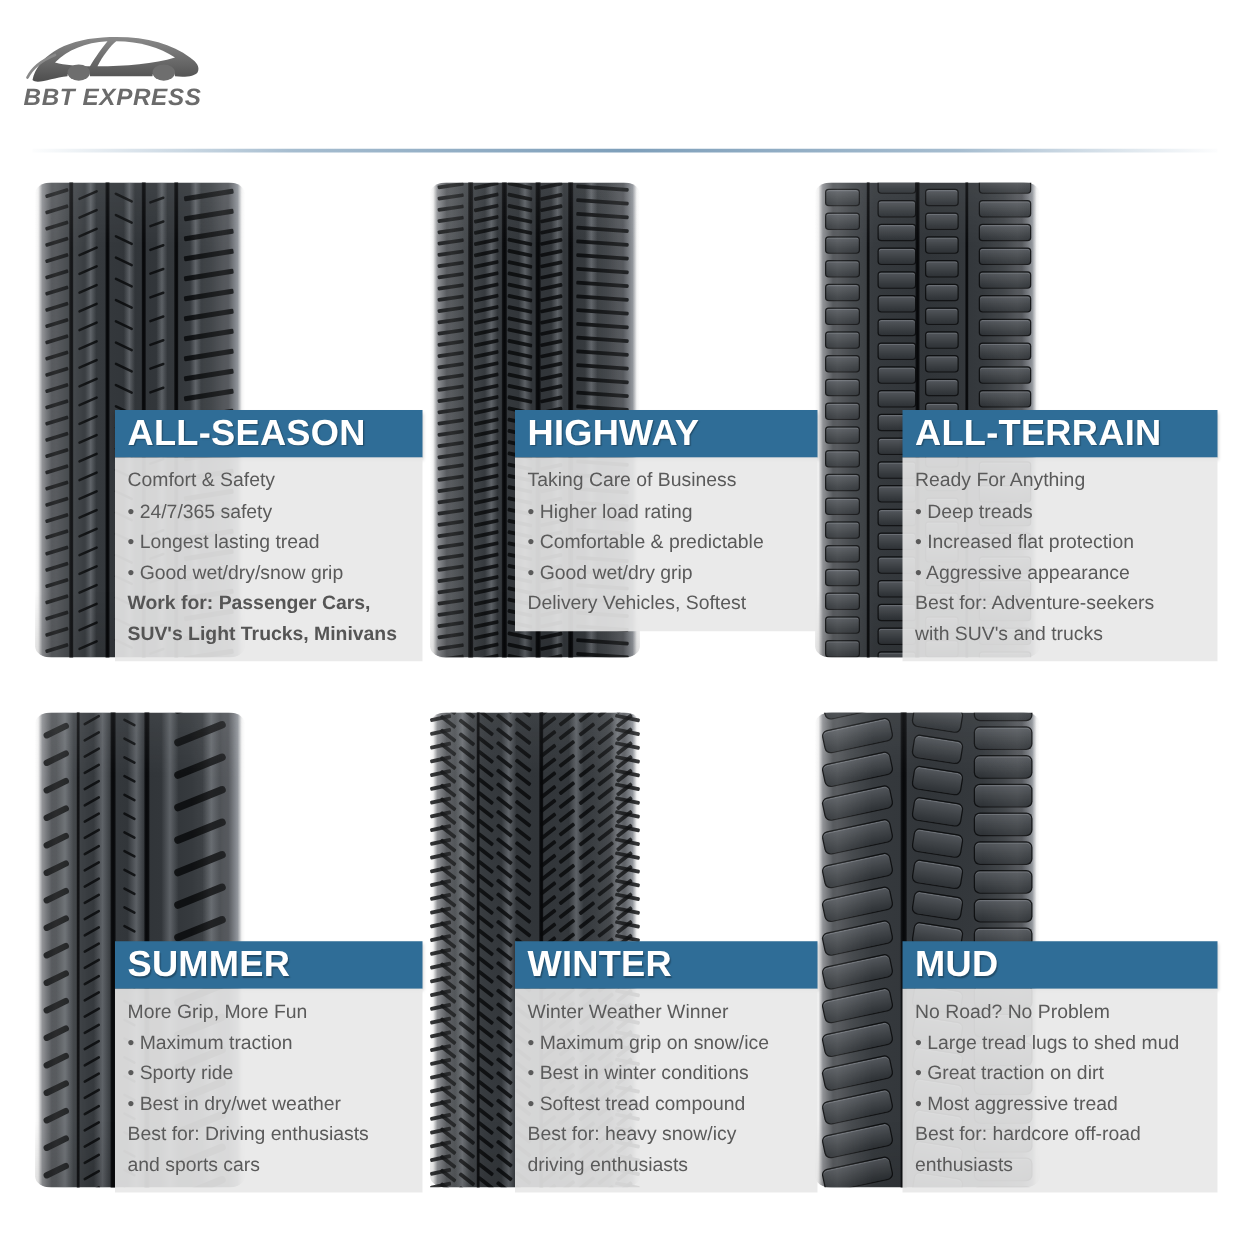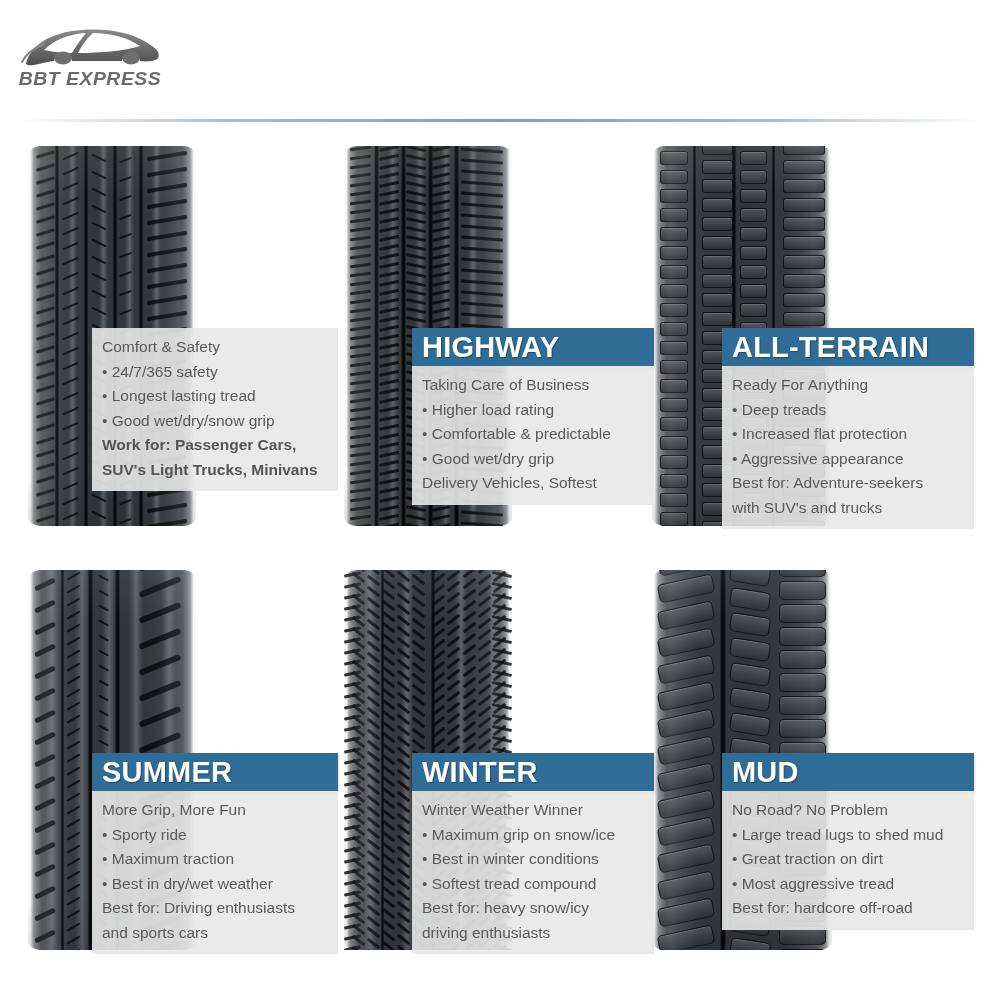--- a/index.html
+++ b/index.html
@@ -370,20 +370,21 @@
           <i style="left:4%;top:296px;width:88%;height:3.6px;transform:rotate(-9deg);"></i>
           <i style="left:4%;top:312px;width:88%;height:3.6px;transform:rotate(-9deg);"></i>
           <i style="left:4%;top:328px;width:88%;height:3.6px;transform:rotate(-9deg);"></i>
           <i style="left:4%;top:344px;width:88%;height:3.6px;transform:rotate(-9deg);"></i>
           <i style="left:4%;top:360px;width:88%;height:3.6px;transform:rotate(-9deg);"></i>
           <i style="left:4%;top:376px;width:88%;height:3.6px;transform:rotate(-9deg);"></i>
         </div>
         <div class="tire-shade"></div>
       </div>
       <div class="card" style="left:92px;top:328px;width:246px;">
+        <div class="card-banner">ALL-SEASON</div>
         <div class="card-body">
           <div class="card-line">Comfort &amp; Safety</div>
           <div class="card-line">• 24/7/365 safety</div>
           <div class="card-line">• Longest lasting tread</div>
           <div class="card-line">• Good wet/dry/snow grip</div>
           <div class="card-line bold">Work for: Passenger Cars,</div>
           <div class="card-line bold">SUV's Light Trucks, Minivans</div>
         </div>
       </div>
       <div class="tire" style="left:344px;top:146px;width:168px;height:380px;">
@@ -839,22 +840,22 @@
           <i style="left:22%;top:326px;width:62%;height:6px;border-radius:4px;transform:rotate(-22deg);"></i>
           <i style="left:22%;top:352px;width:62%;height:6px;border-radius:4px;transform:rotate(-22deg);"></i>
           <i style="left:22%;top:378px;width:62%;height:6px;border-radius:4px;transform:rotate(-22deg);"></i>
         </div>
         <div class="tire-shade"></div>
       </div>
       <div class="card" style="left:92px;top:753px;width:246px;">
         <div class="card-banner">SUMMER</div>
         <div class="card-body">
           <div class="card-line">More Grip, More Fun</div>
+          <div class="card-line">• Maximum traction</div>
           <div class="card-line">• Sporty ride</div>
-          <div class="card-line">• Maximum traction</div>
           <div class="card-line">• Best in dry/wet weather</div>
           <div class="card-line">Best for: Driving enthusiasts</div>
           <div class="card-line">and sports cars</div>
         </div>
       </div>
       <div class="tire" style="left:344px;top:570px;width:168px;height:380px;">
         <div class="tire-body"></div>
         <div class="groove" style="left:22%;width:3.5px;"></div>
         <div class="groove" style="left:52%;width:3.5px;"></div>
         <div class="rib-hl" style="left:12%;width:12px;"></div>
@@ -1369,17 +1370,18 @@
         <div class="tire-shade"></div>
       </div>
       <div class="card" style="left:722px;top:753px;width:252px;">
         <div class="card-banner">MUD</div>
         <div class="card-body">
           <div class="card-line">No Road? No Problem</div>
           <div class="card-line">• Large tread lugs to shed mud</div>
           <div class="card-line">• Great traction on dirt</div>
           <div class="card-line">• Most aggressive tread</div>
           <div class="card-line">Best for: hardcore off-road</div>
+          <div class="card-line">enthusiasts</div>
         </div>
       </div>
     </div>
 
 </div>
 
 </body></html>

